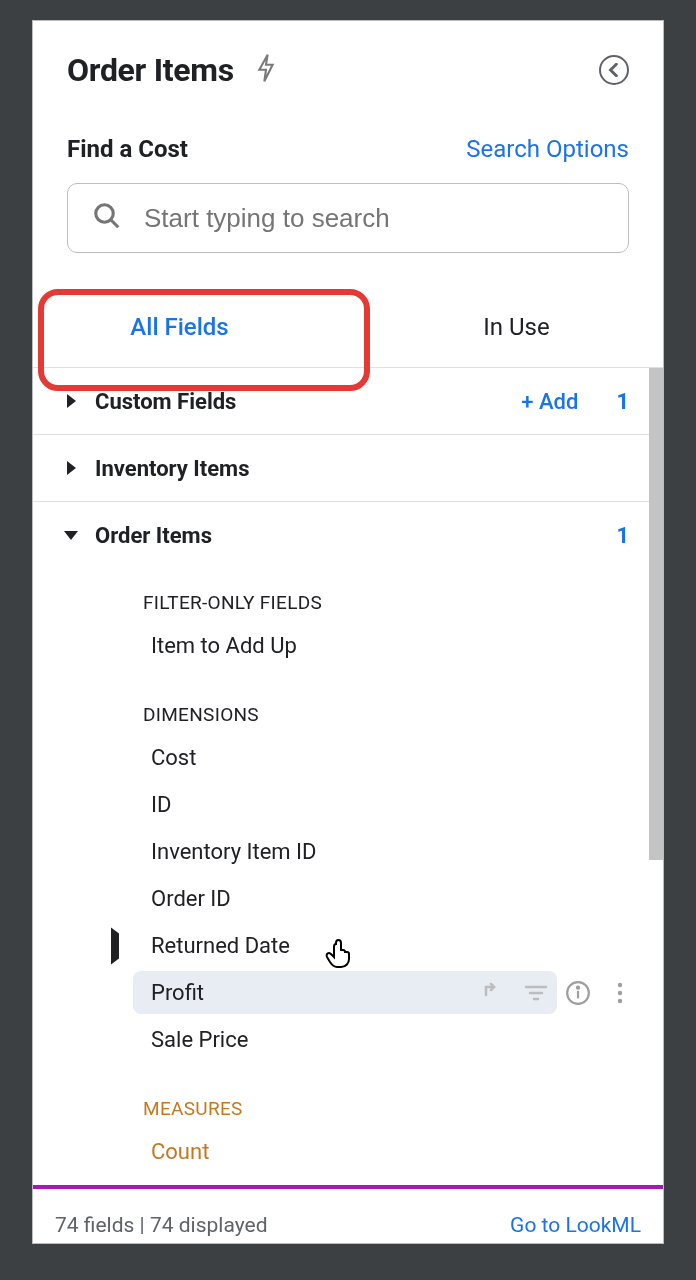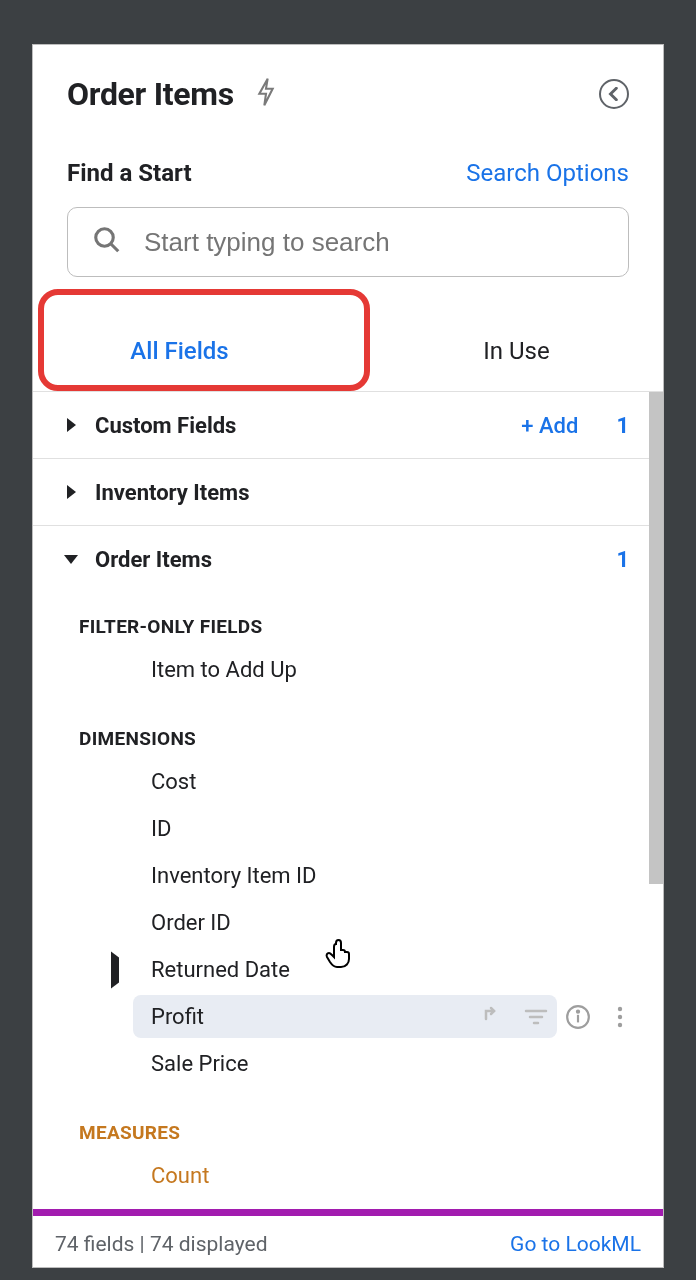--- a/index.html
+++ b/index.html
@@ -6,21 +6,21 @@
   body {
     font-family: -apple-system, BlinkMacSystemFont, "Segoe UI", Roboto, Helvetica, Arial, sans-serif;
     background: #3c4043;
     width: 696px;
     height: 1280px;
     overflow: hidden;
   }
   .panel {
     position: absolute;
     left: 32px;
-    top: 44px;
+    top: 20px;
     width: 632px;
     height: 1224px;
     background: #fff;
     border: 1px solid #bdbdbd;
     display: flex;
     flex-direction: column;
   }
   .header {
     padding: 30px 34px 10px 34px;
     display: flex;
@@ -163,24 +163,24 @@
     cursor: pointer;
   }
   .count-badge {
     color: #1a73e8;
     font-size: 22px;
     font-weight: 700;
     margin-right: 12px;
   }
   .subsection-header {
     font-size: 19px;
-    font-weight: 700;
+    font-weight: 400;
     color: #202124;
     letter-spacing: 0.3px;
-    padding: 22px 0 8px 46px;
+    padding: 22px 0 8px 110px;
   }
   .subsection-header.measures { color: #c5781f; }
   .field-item {
     font-size: 22px;
     color: #202124;
     padding: 11px 0 11px 110px;
     cursor: pointer;
     position: relative;
     display: flex;
     align-items: center;
@@ -220,25 +220,25 @@
   .hover-icons .ic { color: #bdbdbd; width: 26px; display: flex; justify-content: center; }
   .hover-icons .dark { color: #9e9e9e; }
   .cursor-hand {
     position: absolute;
     left: 324px;
     top: 937px;
     z-index: 10;
     pointer-events: none;
   }
   .footer {
-    border-top: 7px solid #a21caf;
+    border-top: 4px solid #a21caf;
     height: 58px;
     display: flex;
-    align-items: flex-start;
-    padding: 16px 22px;
+    align-items: flex-end;
+    padding: 6px 22px;
     font-size: 21px;
   }
   .footer-status { color: #5f6368; }
   .footer-link { color: #1a73e8; cursor: pointer; }
   .tri-right {
     width: 0; height: 0;
     border-top: 7px solid transparent;
     border-bottom: 7px solid transparent;
     border-left: 9px solid #202124;
   }
@@ -269,21 +269,21 @@
     </span>
     <div class="spacer"></div>
     <div class="collapse-icon">
       <svg width="14" height="14" viewBox="0 0 12 12" fill="none" stroke="currentColor" stroke-width="2.5" stroke-linecap="round">
         <path d="M8 1 L3 6 L8 11"></path>
       </svg>
     </div>
   </div>
 
   <div class="find-row">
-    <div class="find-label">Find a Start</div>
+    <div class="find-label">Find a Cost</div>
     <div class="spacer"></div>
     <div class="search-options">Search Options</div>
   </div>
 
   <div class="search-box">
     <span>
       <svg width="30" height="30" viewBox="0 0 24 24" fill="none" stroke="currentColor" stroke-width="2.5">
         <circle cx="10" cy="10" r="7"></circle>
         <line x1="15" y1="15" x2="21" y2="21"></line>
       </svg>

